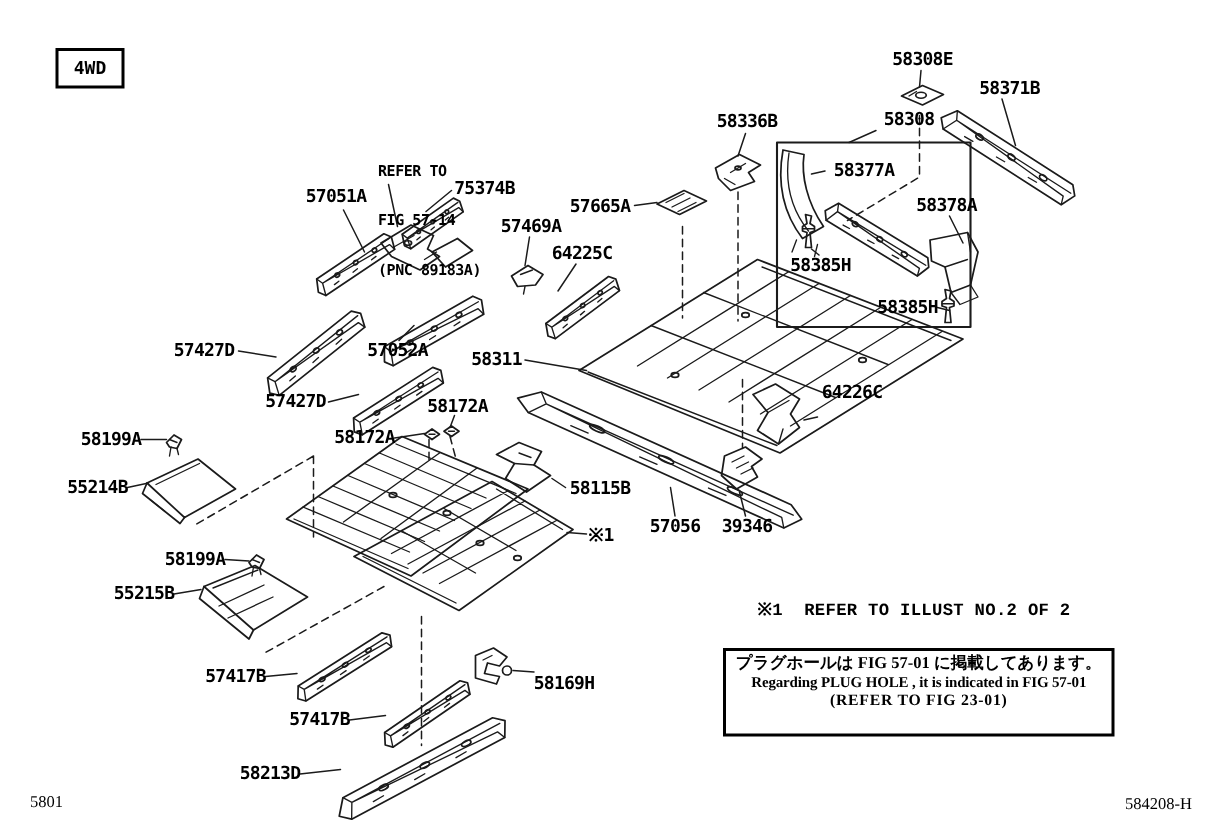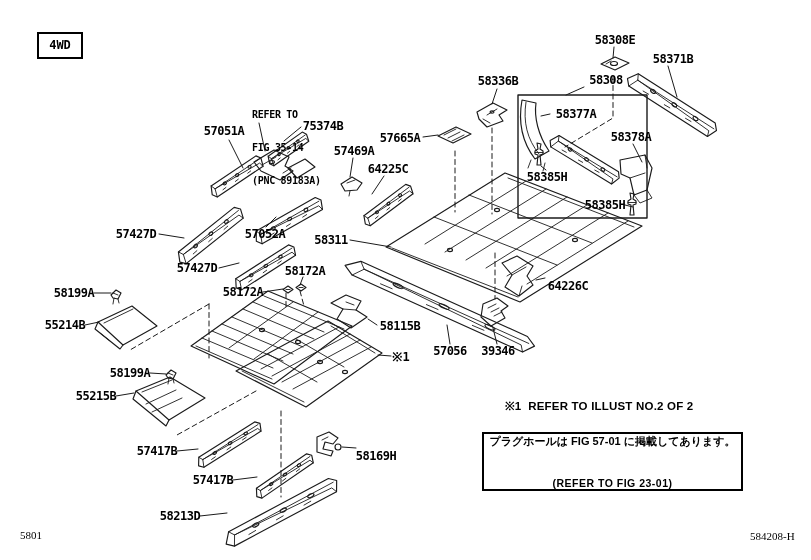--- a/index.html
+++ b/index.html
@@ -10,26 +10,26 @@
   .art path,.art ellipse,.art rect,.art circle{fill:none;stroke:#1b1b1b;stroke-width:1.15;
          stroke-linejoin:round;stroke-linecap:round;}
   .art .thin{stroke-width:0.9;}
   .art .leader{stroke-width:1;}
   .art .dash{stroke-width:1;stroke-dasharray:5 3.5;}
   .art .boxline{stroke-width:1.4;}
   .pl{position:absolute;transform:translate(-50%,-50%);font-weight:700;font-size:12px;
       letter-spacing:-0.5px;white-space:nowrap;line-height:13px;}
   .refer-note{position:absolute;left:227px;top:87px;font-weight:700;font-size:10px;
       line-height:11px;letter-spacing:-0.3px;white-space:pre;margin-left:25px;}
-  .illust-note{position:absolute;left:505px;top:398px;font-family:Liberation Sans, sans-serif;
+  .illust-note{position:absolute;left:505px;top:398px;font-family:Liberation Mono, monospace;
       font-weight:700;font-size:11.5px;white-space:pre;letter-spacing:0.2px;}
   .marker{position:absolute;transform:translate(-50%,-50%);font-weight:700;font-size:12px;white-space:nowrap;}
   .plug-box{position:absolute;left:482px;top:432px;width:257px;height:55px;border:2px solid #000;
-      display:flex;flex-direction:column;justify-content:space-between;align-items:center;gap:1px;
-      font-family:Liberation Sans, sans-serif;}
+      display:flex;flex-direction:column;justify-content:flex-start;align-items:center;gap:1px;
+      font-family:Liberation Serif, serif;}
   .plug-box .jp{font-size:11px;font-weight:700;white-space:nowrap;}
   .plug-box .en{font-size:10px;font-weight:600;white-space:pre;letter-spacing:-0.1px;}
   .plug-box .ref{font-size:10.5px;font-weight:700;letter-spacing:0.5px;}
   .badge{position:absolute;left:37px;top:32px;width:42px;height:23px;border:2px solid #000;
       text-align:center;line-height:23px;font-weight:700;font-size:12px;}
   .footer{position:absolute;font-family:Liberation Serif, serif;font-size:11px;}
   .f-left{left:20px;top:529px;}
   .f-right{left:750px;top:530px;}
 </style>
 </head>
@@ -224,21 +224,21 @@
         </g>
     </g>
   </svg>
 
   <div class="badge">
     <span>4WD</span>
   </div>
 
   <div class="refer-note">
     <div>REFER TO</div>
-    <div>FIG 35-14</div>
+    <div>FIG 57-14</div>
     <div>(PNC 89183A)</div>
   </div>
 
   <div class="pl" style="left:224px;top:131px">57051A</div>
   <div class="pl" style="left:323px;top:126px">75374B</div>
   <div class="pl" style="left:354px;top:151px">57469A</div>
   <div class="pl" style="left:400px;top:138px">57665A</div>
   <div class="pl" style="left:388px;top:169px">64225C</div>
   <div class="pl" style="left:498px;top:81px">58336B</div>
   <div class="pl" style="left:615px;top:40px">58308E</div>
@@ -254,31 +254,32 @@
   <div class="pl" style="left:197px;top:268px">57427D</div>
   <div class="pl" style="left:305px;top:271px">58172A</div>
   <div class="pl" style="left:243px;top:292px">58172A</div>
   <div class="pl" style="left:74px;top:293px">58199A</div>
   <div class="pl" style="left:65px;top:325px">55214B</div>
   <div class="pl" style="left:130px;top:373px">58199A</div>
   <div class="pl" style="left:96px;top:396px">55215B</div>
   <div class="pl" style="left:400px;top:326px">58115B</div>
   <div class="pl" style="left:450px;top:351px">57056</div>
   <div class="pl" style="left:498px;top:351px">39346</div>
-  <div class="pl" style="left:568px;top:286px">64226C</div>
+  <div class="pl" style="left:568px;top:262px">64226C</div>
   <div class="pl" style="left:157px;top:451px">57417B</div>
   <div class="pl" style="left:213px;top:480px">57417B</div>
   <div class="pl" style="left:376px;top:456px">58169H</div>
   <div class="pl" style="left:180px;top:516px">58213D</div>
 
   <div class="marker" style="left:401px;top:356px">※1</div>
 
   <div class="illust-note">※1  REFER TO ILLUST NO.2 OF 2</div>
 
   <div class="plug-box">
     <div class="jp">プラグホールは FIG 57-01 に掲載してあります。</div>
+    <div class="en">Regarding PLUG HOLE , it is indicated in FIG 57-01</div>
     <div class="ref">(REFER TO FIG 23-01)</div>
   </div>
 
   <div class="footer f-left">5801</div>
   <div class="footer f-right">584208-H</div>
 
 </div>
 
 </body></html>

